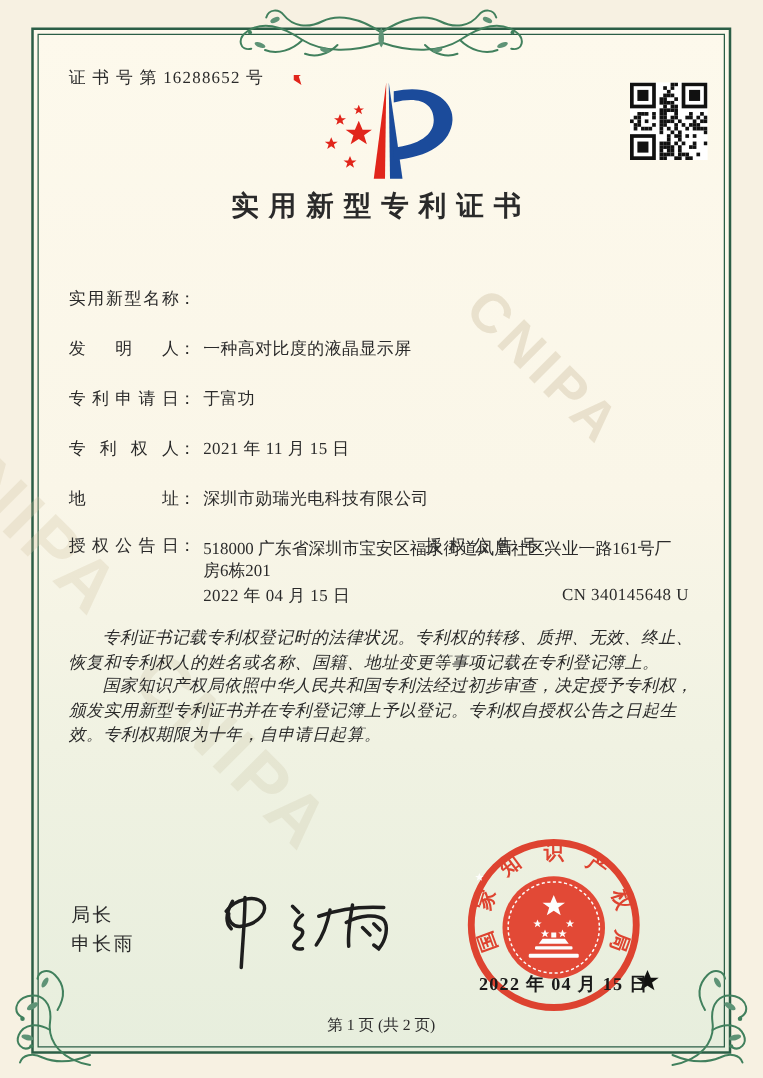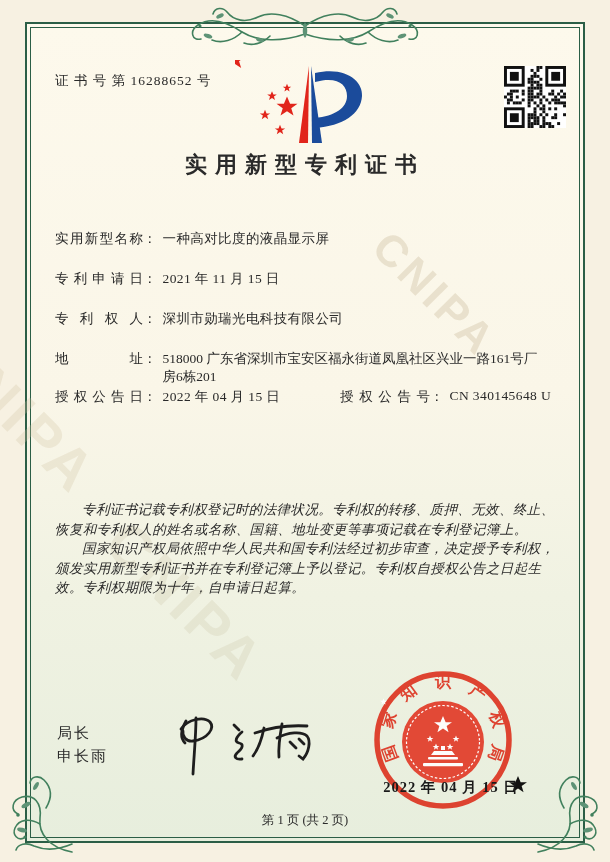--- a/index.html
+++ b/index.html
@@ -16,34 +16,34 @@
     box-sizing:border-box;border:2px solid #2b5e46;
     background:linear-gradient(180deg,#fdf9ec 0%,#faf6e8 45%,#f0f2e2 70%,#e7eedd 100%);
   }
   .frame-inner{position:absolute;inset:3px;border:1px solid #2b5e46;pointer-events:none;}
   svg{display:block;}
   .wm{
     position:absolute;font-family:"Liberation Sans","DejaVu Sans",sans-serif;
     font-weight:bold;transform-origin:left top;pointer-events:none;z-index:1;
     letter-spacing:4px;
   }
-  .cert-no{position:absolute;left:55px;top:72px;font-size:13.5px;letter-spacing:1px;z-index:2;}
+  .cert-no{position:absolute;left:55px;top:53px;font-size:13.5px;letter-spacing:1px;z-index:2;}
   .title{
     position:absolute;left:0;right:0;top:150px;text-align:center;
     font-size:22px;font-weight:bold;letter-spacing:8px;z-index:2;
   }
   .fields{position:absolute;left:55px;top:230px;width:505px;z-index:2;font-size:13.5px;}
   .frow{position:relative;height:40px;}
   .frow.addr{height:38px;}
   .flabel{
     display:inline-block;width:88px;vertical-align:top;
     text-align:justify;text-align-last:justify;-moz-text-align-last:justify;
   }
   .fcolon{display:inline-block;vertical-align:top;}
-  .fvalue{display:inline-block;vertical-align:top;margin-left:6px;letter-spacing:0.4px;}
+  .fvalue{display:inline-block;vertical-align:top;margin-left:6px;letter-spacing:0.4px;margin-top:40px;}
   .addr .fvalue{width:384px;word-break:break-all;line-height:17.5px;letter-spacing:0;}
   .frow.last{height:auto;}
   .pair2{position:absolute;left:285px;top:0;white-space:nowrap;}
   .pair2 .flabel{width:90px;}
   .paras{position:absolute;left:55px;top:500px;width:503px;z-index:2;
     font-size:13.5px;line-height:19.5px;font-style:italic;letter-spacing:0.4px;}
   .paras p{margin:0;text-indent:2em;}
   .director{position:absolute;left:57px;top:722px;font-size:15px;line-height:23px;z-index:2;letter-spacing:2px;}
   .footer{position:absolute;left:0;right:0;top:812px;text-align:center;font-size:12.5px;z-index:2;}
   .sig{position:absolute;left:160px;top:690px;z-index:2;}
@@ -273,20 +273,23 @@
       <rect x="2" y="16" width="3" height="3" fill="#111"></rect>
     </svg>
 
   <div class="title">实用新型专利证书</div>
 
   <div class="fields">
     <div class="frow">
       <span class="flabel">实用新型名称</span><span class="fcolon">：</span><span class="fvalue">一种高对比度的液晶显示屏</span>
     </div>
     <div class="frow">
+      <span class="flabel">发明人</span><span class="fcolon">：</span><span class="fvalue">于富功</span>
+    </div>
+    <div class="frow">
       <span class="flabel">专利申请日</span><span class="fcolon">：</span><span class="fvalue">2021 年 11 月 15 日</span>
     </div>
     <div class="frow">
       <span class="flabel">专利权人</span><span class="fcolon">：</span><span class="fvalue">深圳市勋瑞光电科技有限公司</span>
     </div>
     <div class="frow addr">
       <span class="flabel">地址</span><span class="fcolon">：</span><span class="fvalue">518000 广东省深圳市宝安区福永街道凤凰社区兴业一路161号厂房6栋201</span>
     </div>
     <div class="frow last">
       <span class="flabel">授权公告日</span><span class="fcolon">：</span><span class="fvalue">2022 年 04 月 15 日</span>

